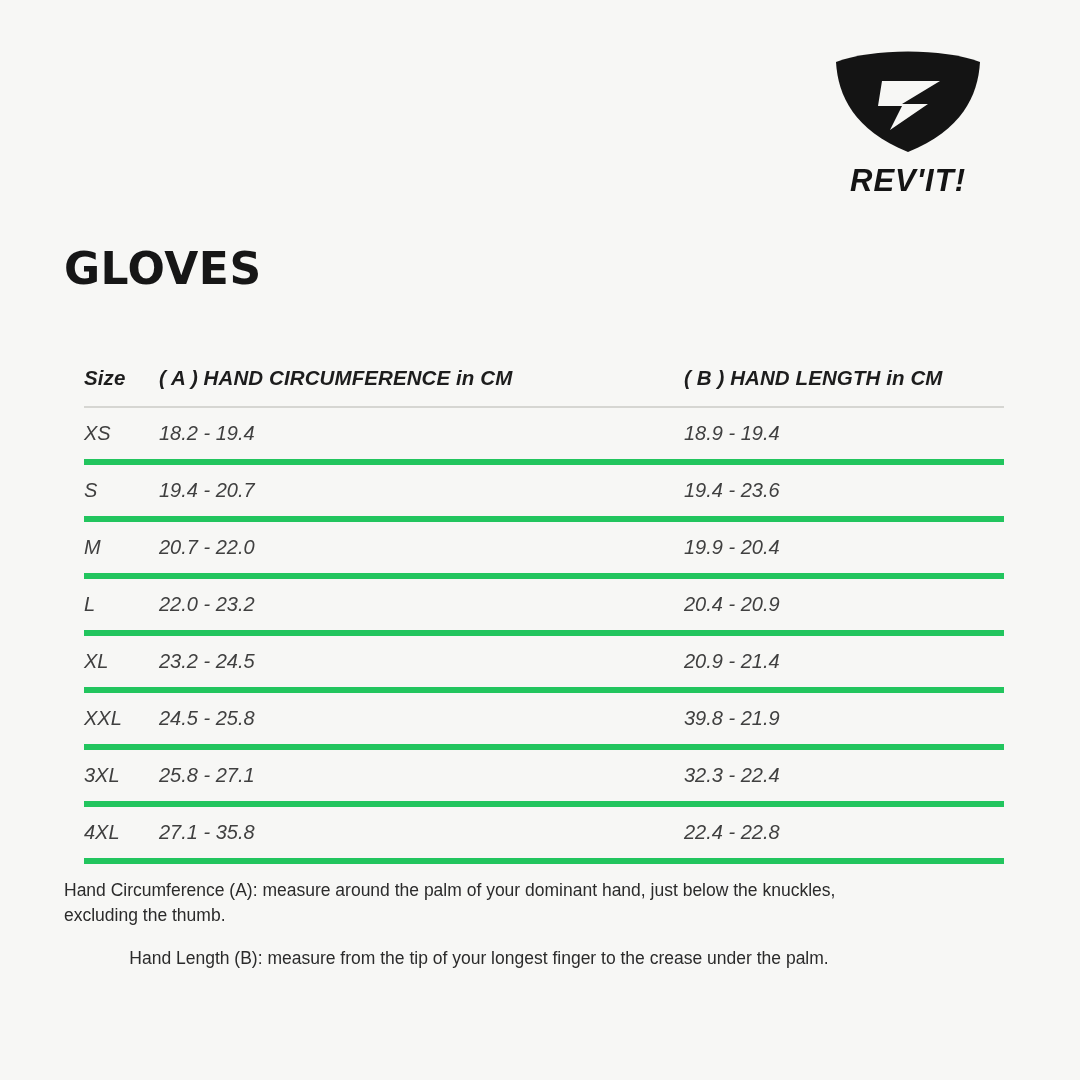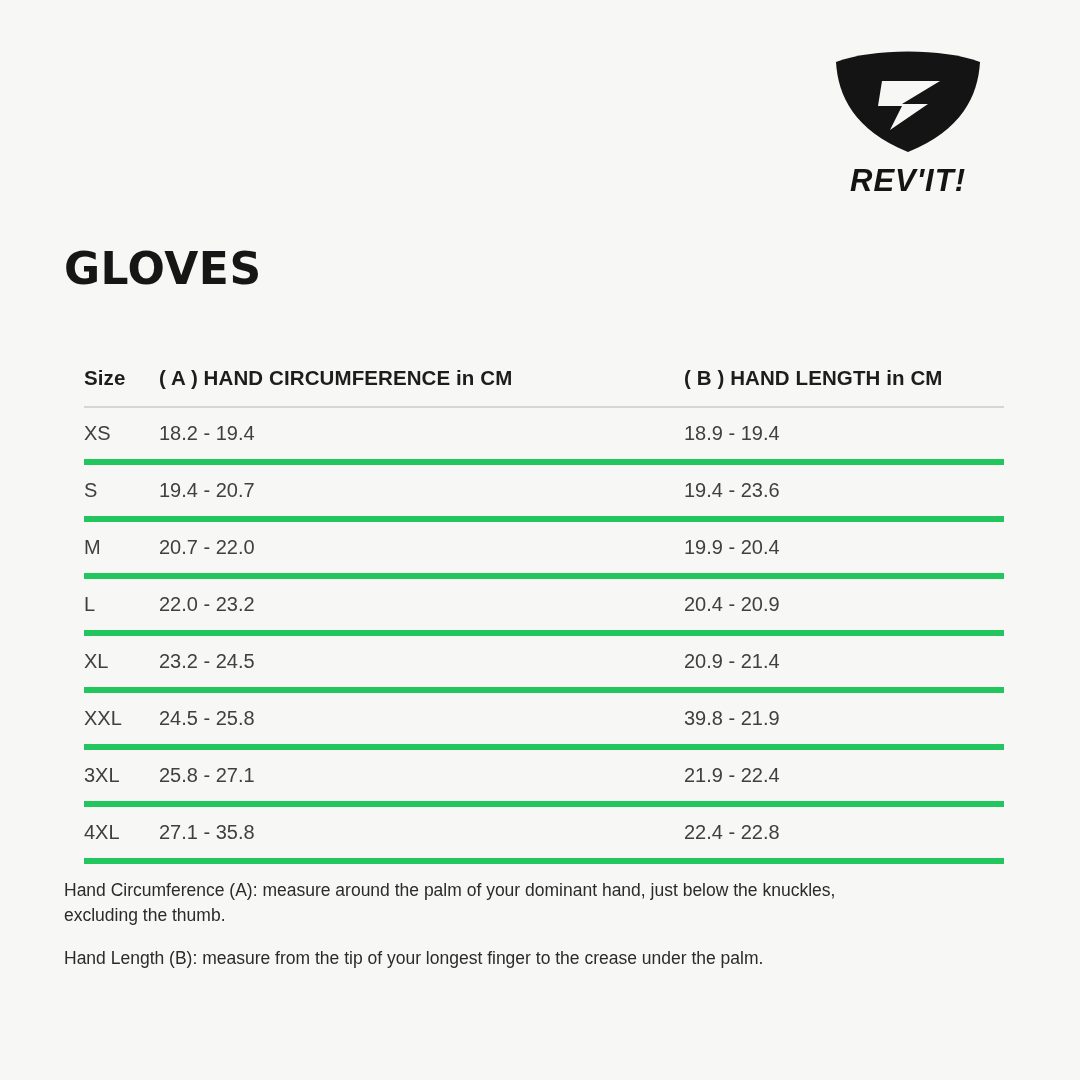--- a/index.html
+++ b/index.html
@@ -69,20 +69,21 @@
   table.size-table {
     border-collapse: collapse;
     width: 100%;
     table-layout: fixed;
   }
   table.size-table th,
   table.size-table td {
     text-align: left;
     padding: 0;
     vertical-align: middle;
+    font-style: italic;
   }
   table.size-table thead th {
     font-size: 20.5px;
     font-weight: bold;
     color: #1d1d1d;
     padding-bottom: 16px;
     border-bottom: 2px solid #d6d6d2;
     letter-spacing: 0.1px;
   }
   table.size-table tbody td {
@@ -112,21 +113,21 @@
     margin: 0 0 10px 0;
     font-family: "DejaVu Sans", sans-serif;
   }
   .howto-p {
     font-size: 17.5px;
     line-height: 1.42;
     color: #2b2b2b;
     margin: 0 0 18px 0;
     max-width: 830px;
   }
-  .howto-p:last-child { margin-bottom: 12px; }
+  .howto-p:last-child { margin-bottom: 12px; text-align: center; }
 </style>
 </head>
 <body>
 
 <div class="page">
 
   <div class="brand">
     <span class="brand-mark">
       <svg width="160" height="105" viewBox="0 0 160 105" xmlns="http://www.w3.org/2000/svg" aria-hidden="true">
         <path d="M8 14 C44 0, 116 0, 152 14 C150 48, 134 82, 80 104 C26 82, 10 48, 8 14 Z" fill="#141414"></path>
@@ -179,21 +180,21 @@
           <td>20.9 - 21.4</td>
         </tr>
         <tr>
           <td class="cell-size">XXL</td>
           <td>24.5 - 25.8</td>
           <td>39.8 - 21.9</td>
         </tr>
         <tr>
           <td class="cell-size">3XL</td>
           <td>25.8 - 27.1</td>
-          <td>21.9 - 22.4</td>
+          <td>32.3 - 22.4</td>
         </tr>
         <tr>
           <td class="cell-size">4XL</td>
           <td>27.1 - 35.8</td>
           <td>22.4 - 22.8</td>
         </tr>
       </tbody>
     </table>
   </div>
 

